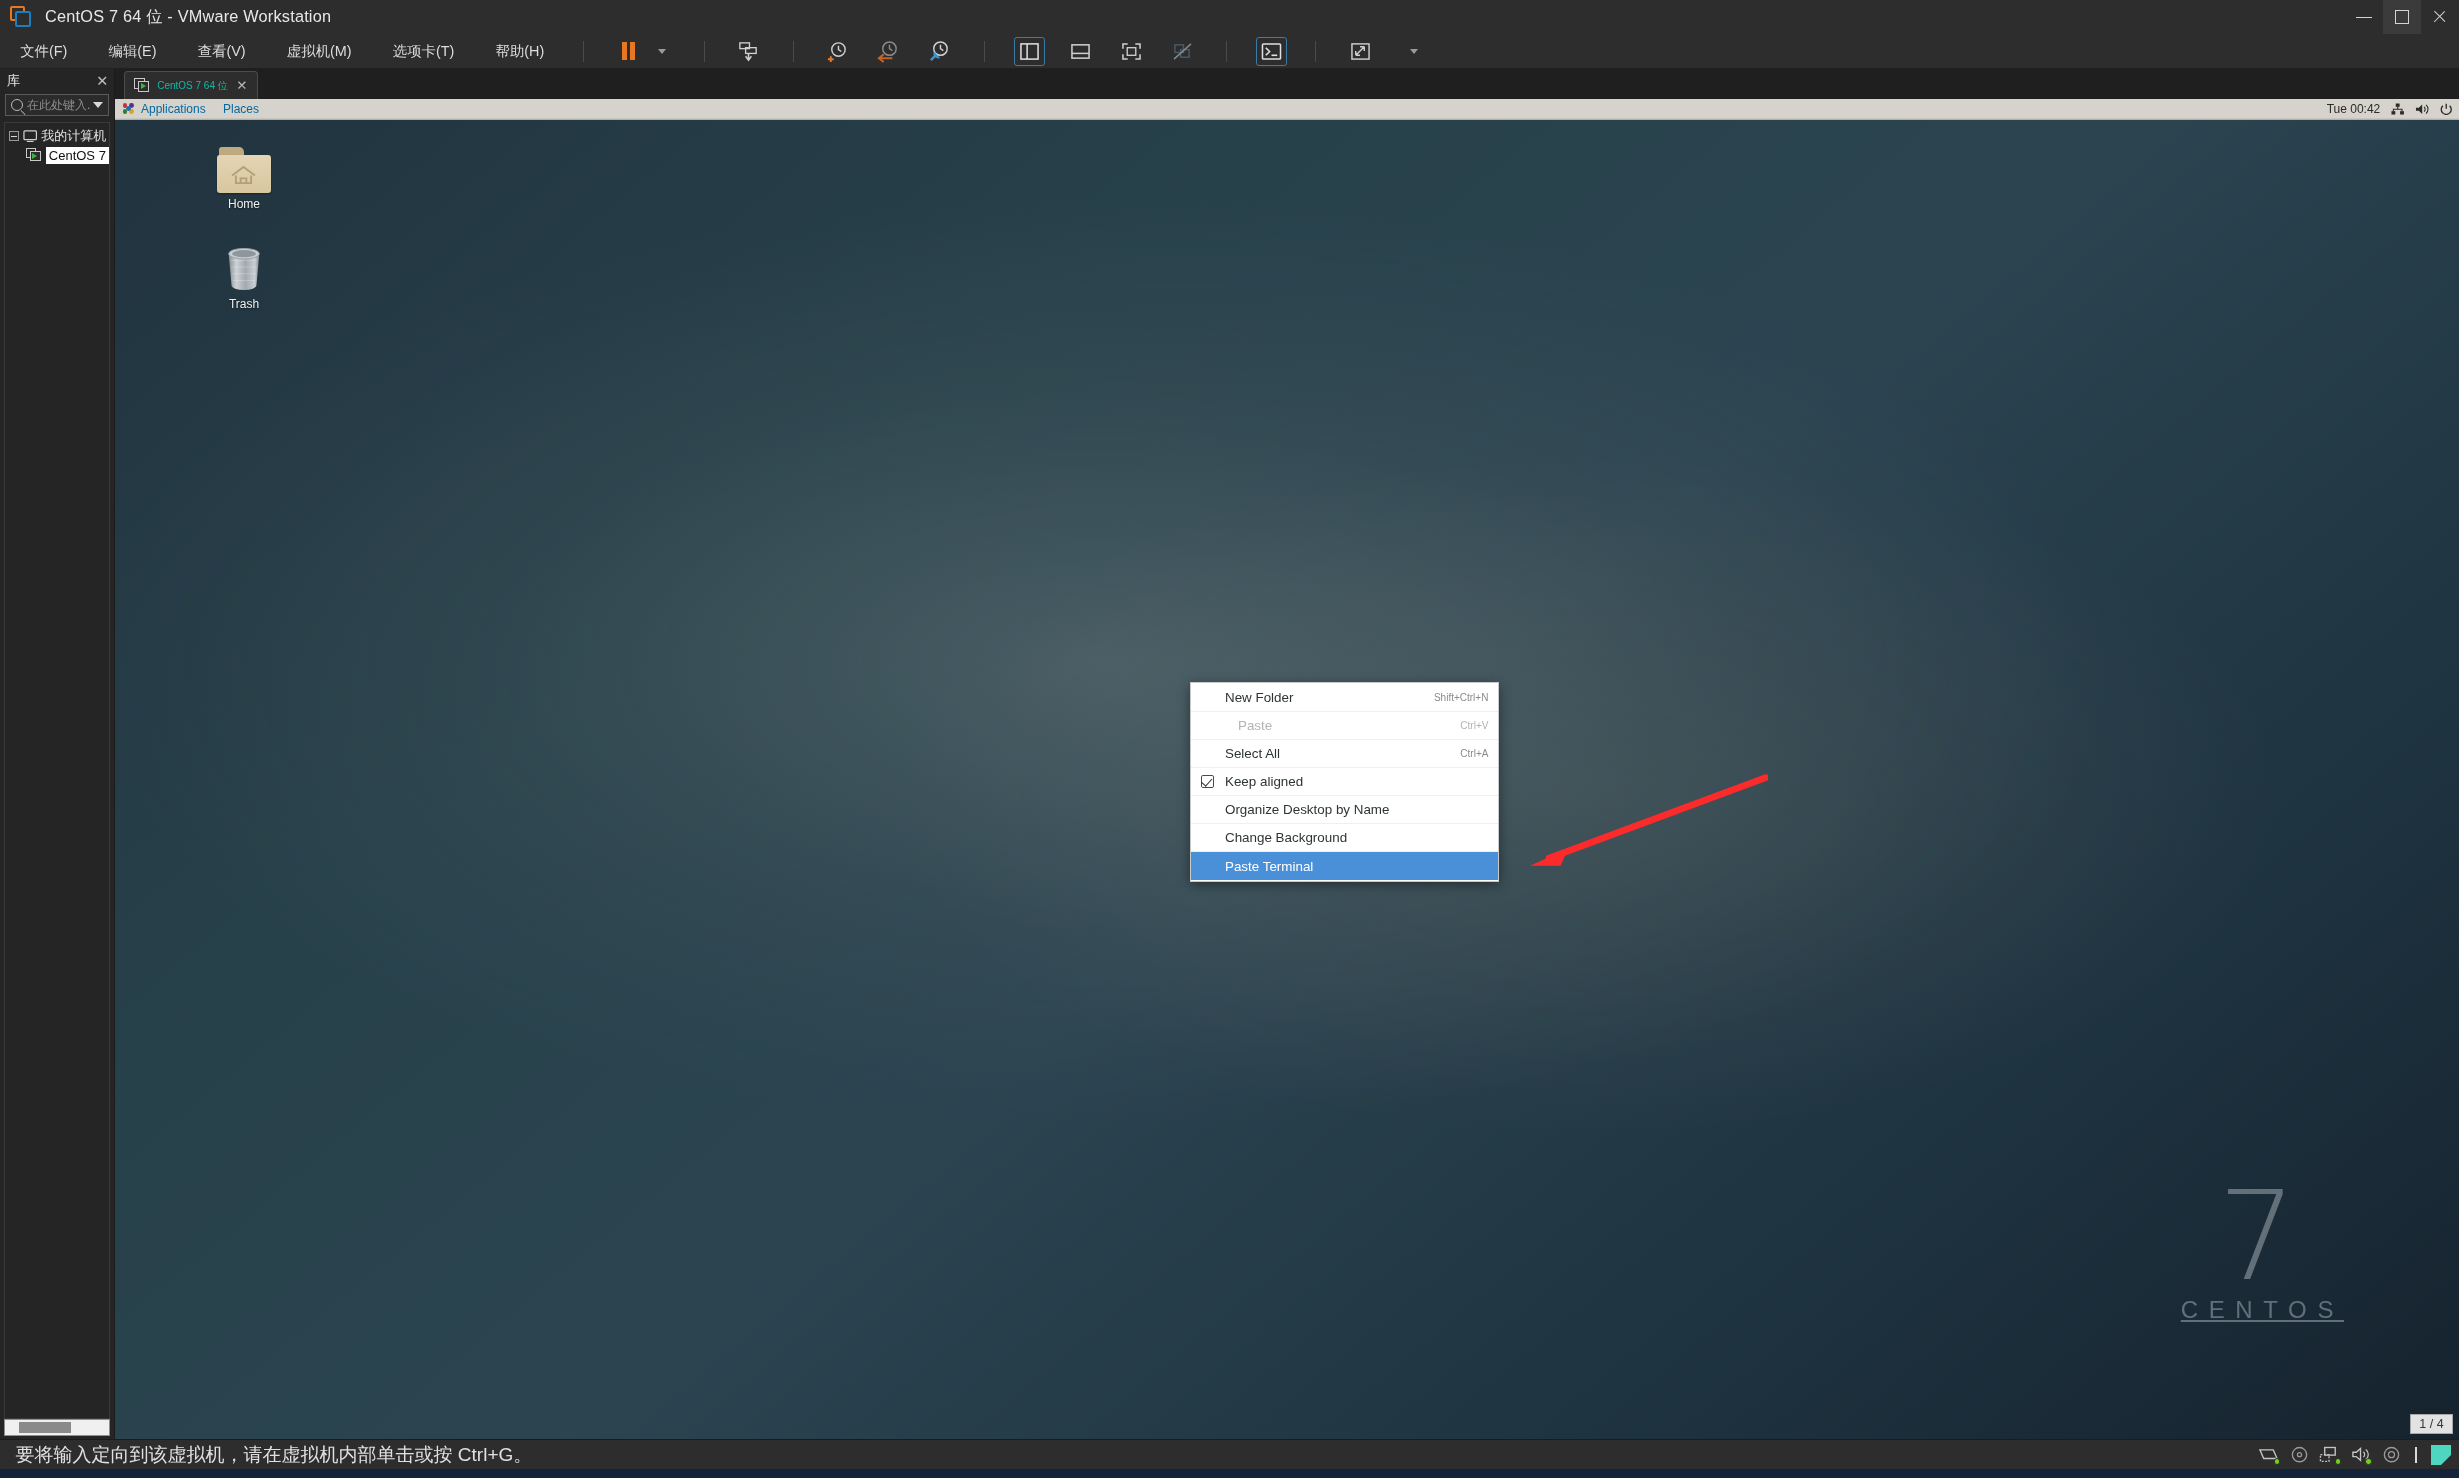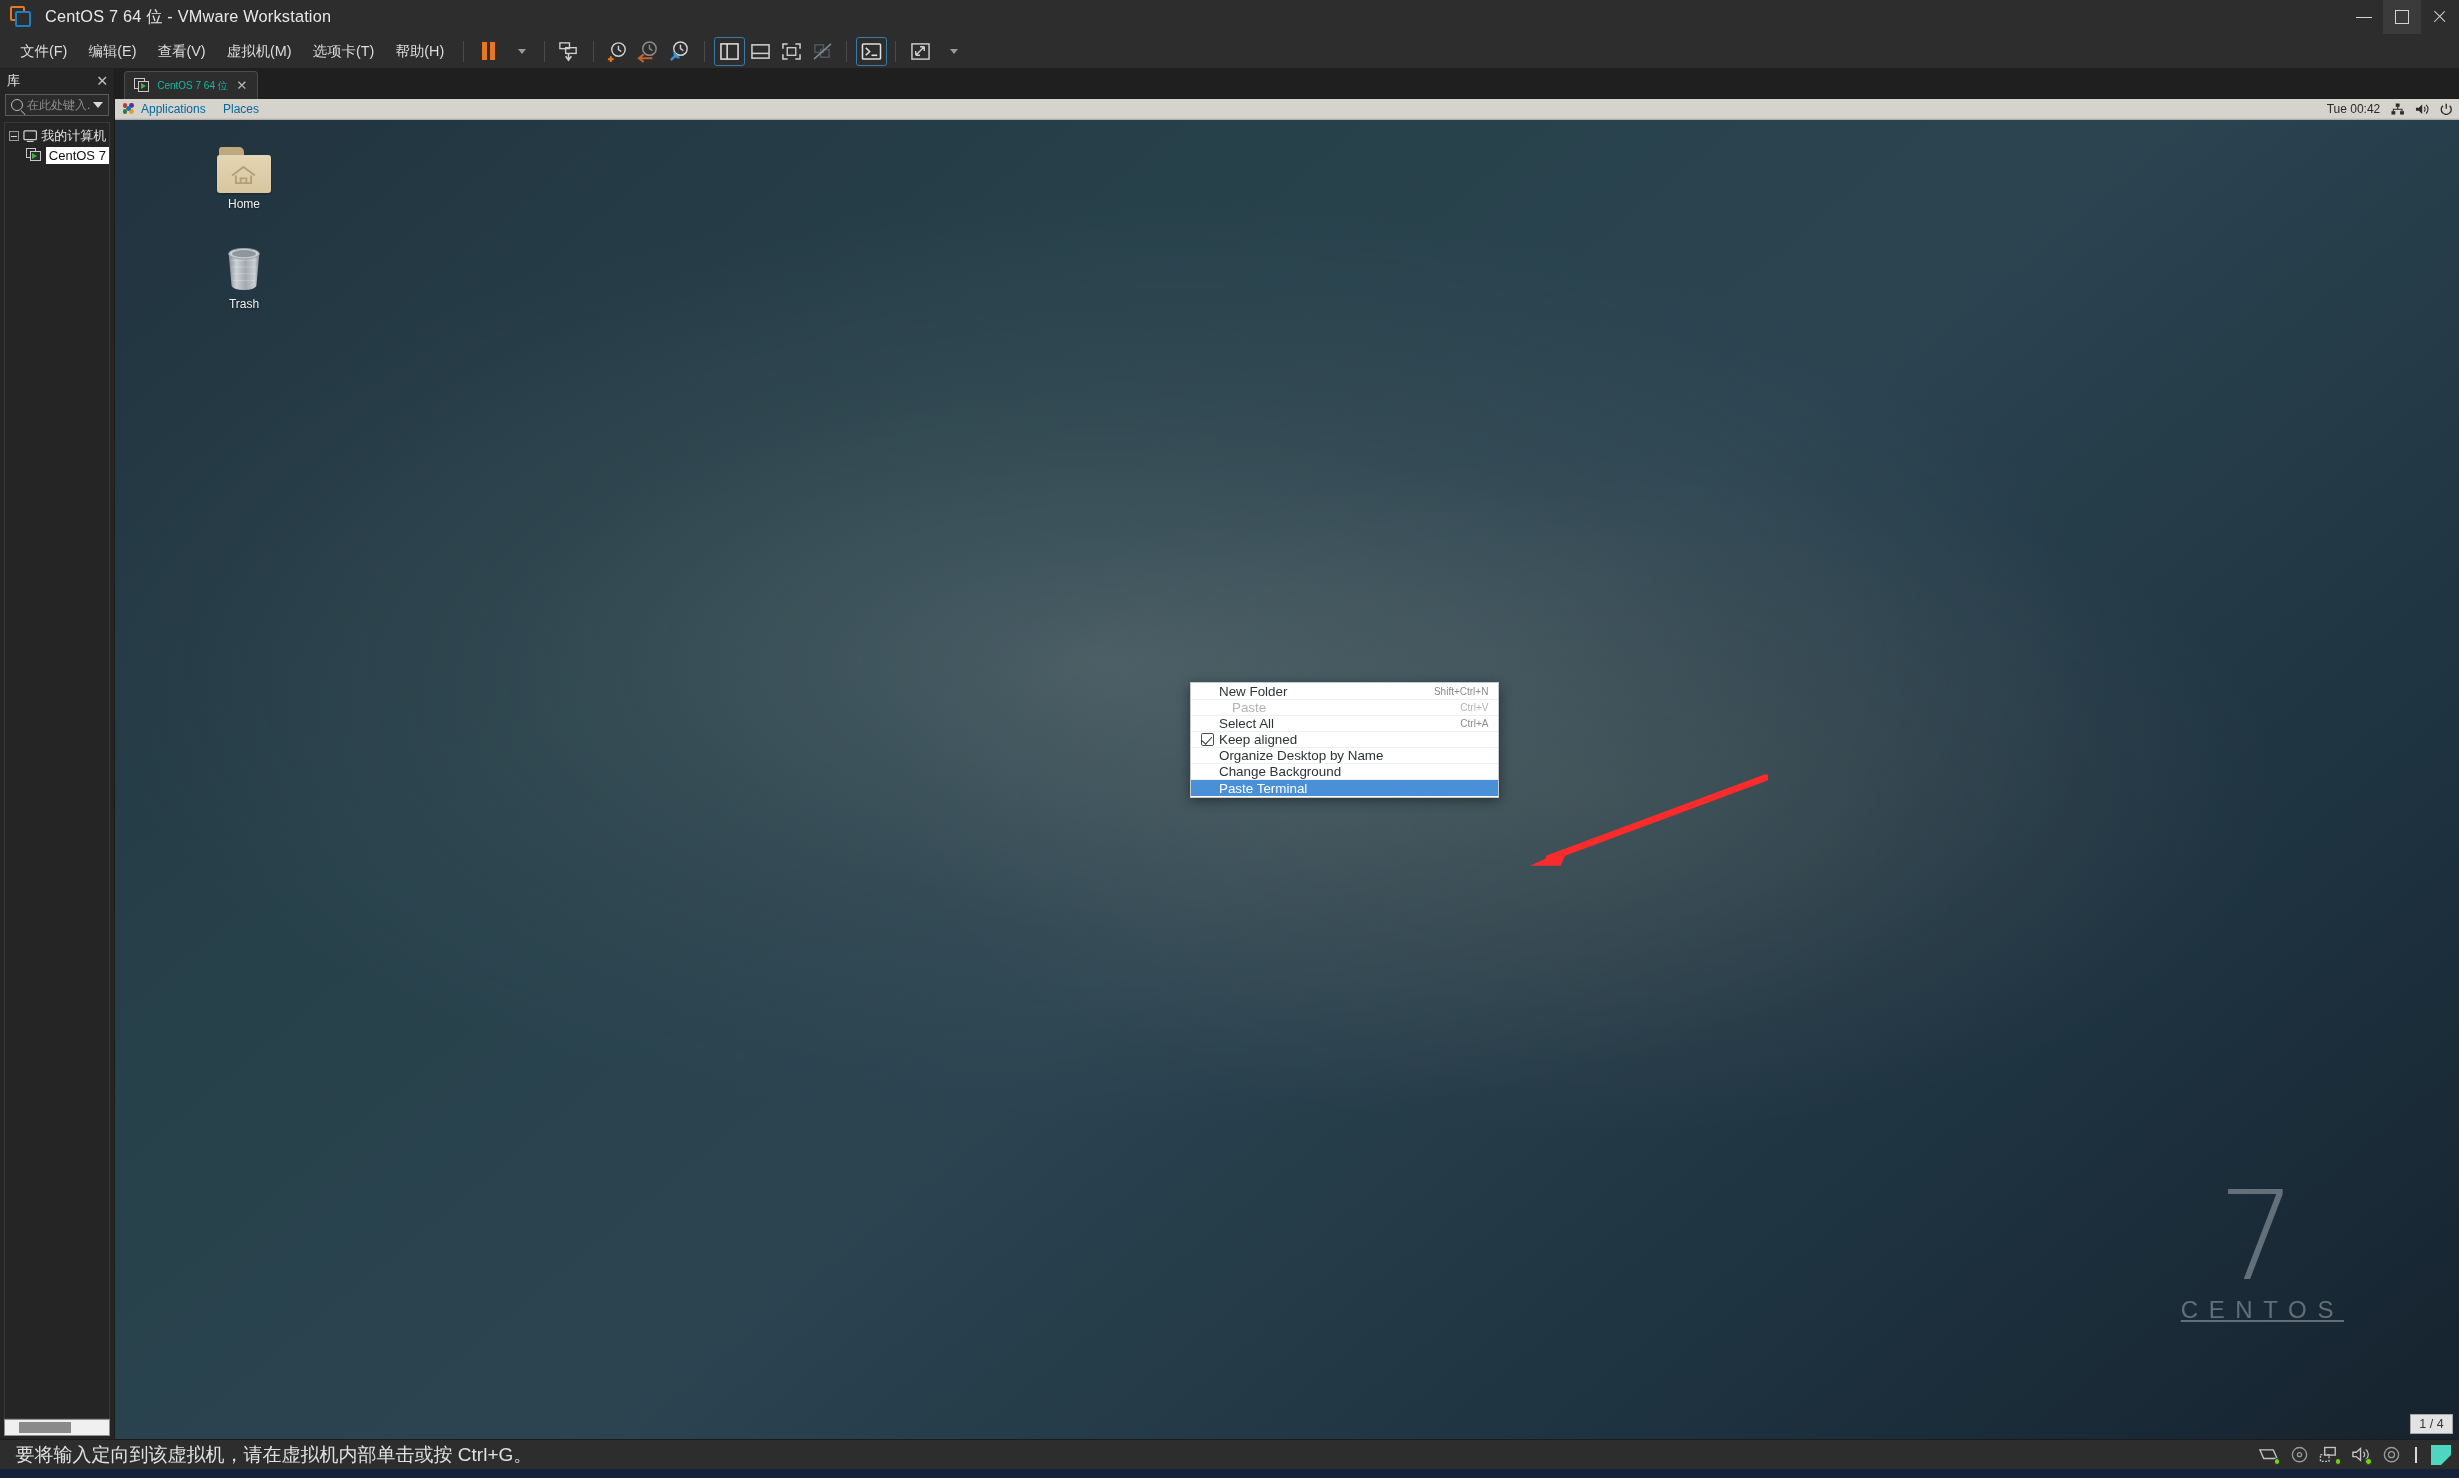--- a/index.html
+++ b/index.html
@@ -59,20 +59,21 @@
   .wc-close:before { transform: rotate(45deg); }
   .wc-close:after { transform: rotate(-45deg); }
 
   
   .menubar {
     height: 35px; min-height: 35px;
     background: #2d2d2d;
     display: flex; align-items: center;
     border-bottom: 1px solid #1f1f1f;
     padding-left: 9.6px;
+    gap: 20px;
   }
   .menu-item {
     color: #dcdcdc; font-size: 14.4px; padding: 4.8px 10.6px; white-space: nowrap;
   }
   .mb-sep {
     width: 1px; height: 21px; background: #4a4a4a; margin: 0 8.6px;
   }
   .tb-group { display: flex; align-items: center; }
   .tb-btn {
     height: 29px; min-width: 31px; display: flex; align-items: center; justify-content: center;
@@ -211,23 +212,23 @@
   .watermark .cname { font-size: 24px; letter-spacing: 10.6px; margin-top: 3.8px; padding-left: 10.6px; text-decoration: underline; }
 
   
   .ctxmenu {
     position: absolute; background: #ffffff;
     box-shadow: 0 2.9px 11.5px rgba(0,0,0,.45);
     border: 1px solid #c9c9c9; padding: 1px 0;
     width: 309px;
   }
   .ctx-item {
-    height: 16px; display: flex; align-items: center;
+    height: 28px; display: flex; align-items: center;
     padding: 0 9.6px 0 13.4px; font-size: 13.4px; color: #2e3436;
-    border-bottom: 1px solid #efefef; gap: 5px;
+    border-bottom: 1px solid #efefef; gap: 11px;
   }
   .ctx-item:last-child { border-bottom: none; }
   .ctx-item .txt { flex: 1; white-space: nowrap; }
   .ctx-item .accel { color: #8b8b8b; font-size: 10px; white-space: nowrap; }
   .ctx-item.disabled .txt, .ctx-item.disabled .accel { color: #b3b3b3; margin-left: 13px; }
   .ctx-item.highlight { background: #4a90d9; color: #fff; border-bottom-color: #4a90d9; }
   .ctx-item.highlight .txt { color: #fff; }
   .ctx-check {
     width: 13.4px; height: 13.4px; border: 1.4px solid #4a4a4a; border-radius: 1.9px;
     position: relative; flex: 0 0 auto; margin-left: -3.8px; background: #fff;

